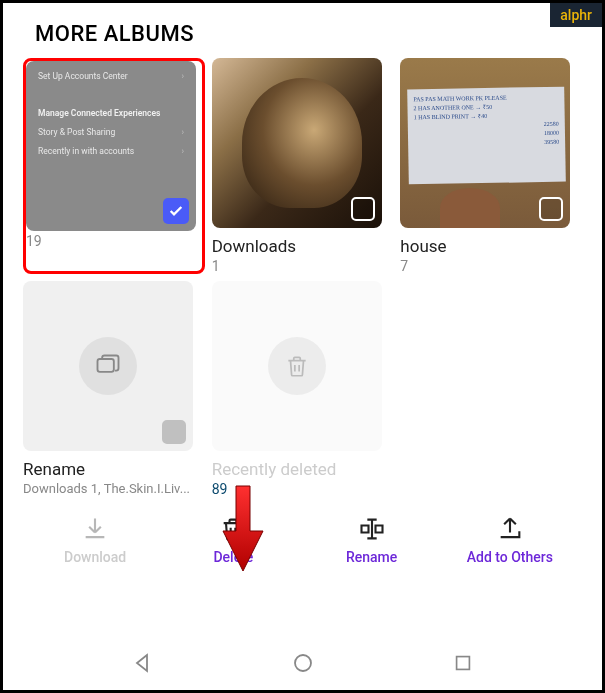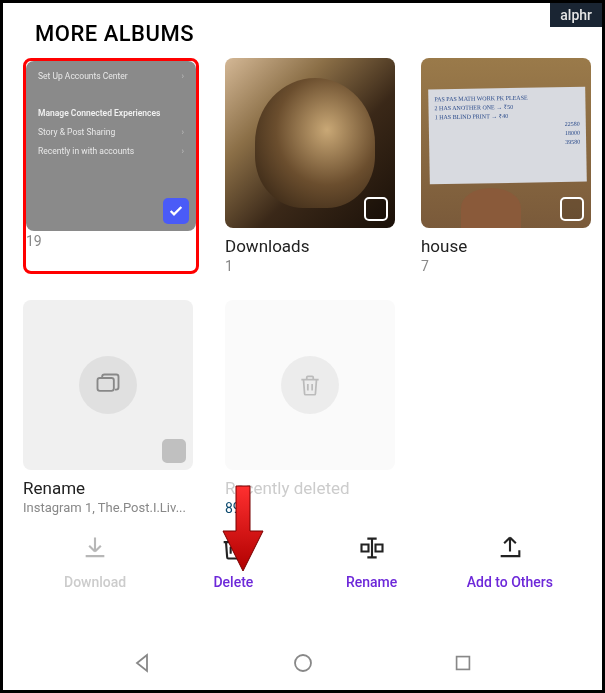--- a/index.html
+++ b/index.html
@@ -16,21 +16,21 @@
       border: 3px solid #000;
       background: #fff;
       position: relative;
       overflow: hidden;
     }
     .alphr-badge {
       position: absolute;
       top: 0;
       right: 0;
       background: #1a2533;
-      color: #e5e5e5;
+      color: #eab308;
       padding: 4px 10px;
       font-size: 14px;
       font-weight: 500;
       z-index: 100;
     }
     .screen {
       padding: 18px 18px 0 18px;
       height: calc(100% - 60px);
       overflow: hidden;
     }
@@ -38,21 +38,21 @@
       font-size: 22px;
       font-weight: 500;
       letter-spacing: 0.5px;
       color: #000;
       margin-bottom: 12px;
       padding-left: 14px;
     }
     .album-grid {
       display: grid;
       grid-template-columns: repeat(3, 1fr);
-      gap: 26px;
+      gap: 7px;
       padding: 0 2px;
     }
     .album {
       display: flex;
       flex-direction: column;
     }
     .thumb {
       width: 170px;
       height: 170px;
       border-radius: 8px;
@@ -191,21 +191,21 @@
       display: flex;
       justify-content: space-around;
       align-items: center;
       padding: 10px 5px 18px 5px;
       margin-top: 8px;
     }
     .action {
       display: flex;
       flex-direction: column;
       align-items: center;
-      gap: 12px;
+      gap: 6px;
       min-width: 90px;
     }
     .action-label {
       font-size: 14px;
       font-weight: 500;
       color: #6d28d9;
     }
     .action.disabled .action-label { color: #ccc; }
     .action.disabled svg { opacity: 0.35; }
     .nav-bar {
@@ -293,21 +293,21 @@
         <div class="thumb placeholder">
           <div class="folder-circle">
             <svg width="28" height="28" viewBox="0 0 24 24" fill="none" stroke="#888" stroke-width="1.6">
               <rect x="3" y="6" width="14" height="11" rx="2"></rect>
               <path d="M7 6V5a2 2 0 012-2h10a2 2 0 012 2v9a2 2 0 01-2 2h-1"></path>
             </svg>
           </div>
           <div class="empty-check dark"></div>
         </div>
         <div class="album-name">Rename</div>
-        <div class="album-sub">Instagram 1, The.Post.I.Liv...</div>
+        <div class="album-sub">Downloads 1, The.Skin.I.Liv...</div>
       </div>
 
       <div class="album">
         <div class="thumb placeholder faded">
           <div class="trash-circle">
             <svg width="26" height="26" viewBox="0 0 24 24" fill="none" stroke="#bbb" stroke-width="1.6">
               <path d="M4 7h16M9 7V5a1 1 0 011-1h4a1 1 0 011 1v2M6 7l1 13a1 1 0 001 1h8a1 1 0 001-1l1-13M10 11v6M14 11v6"></path>
             </svg>
           </div>
         </div>

